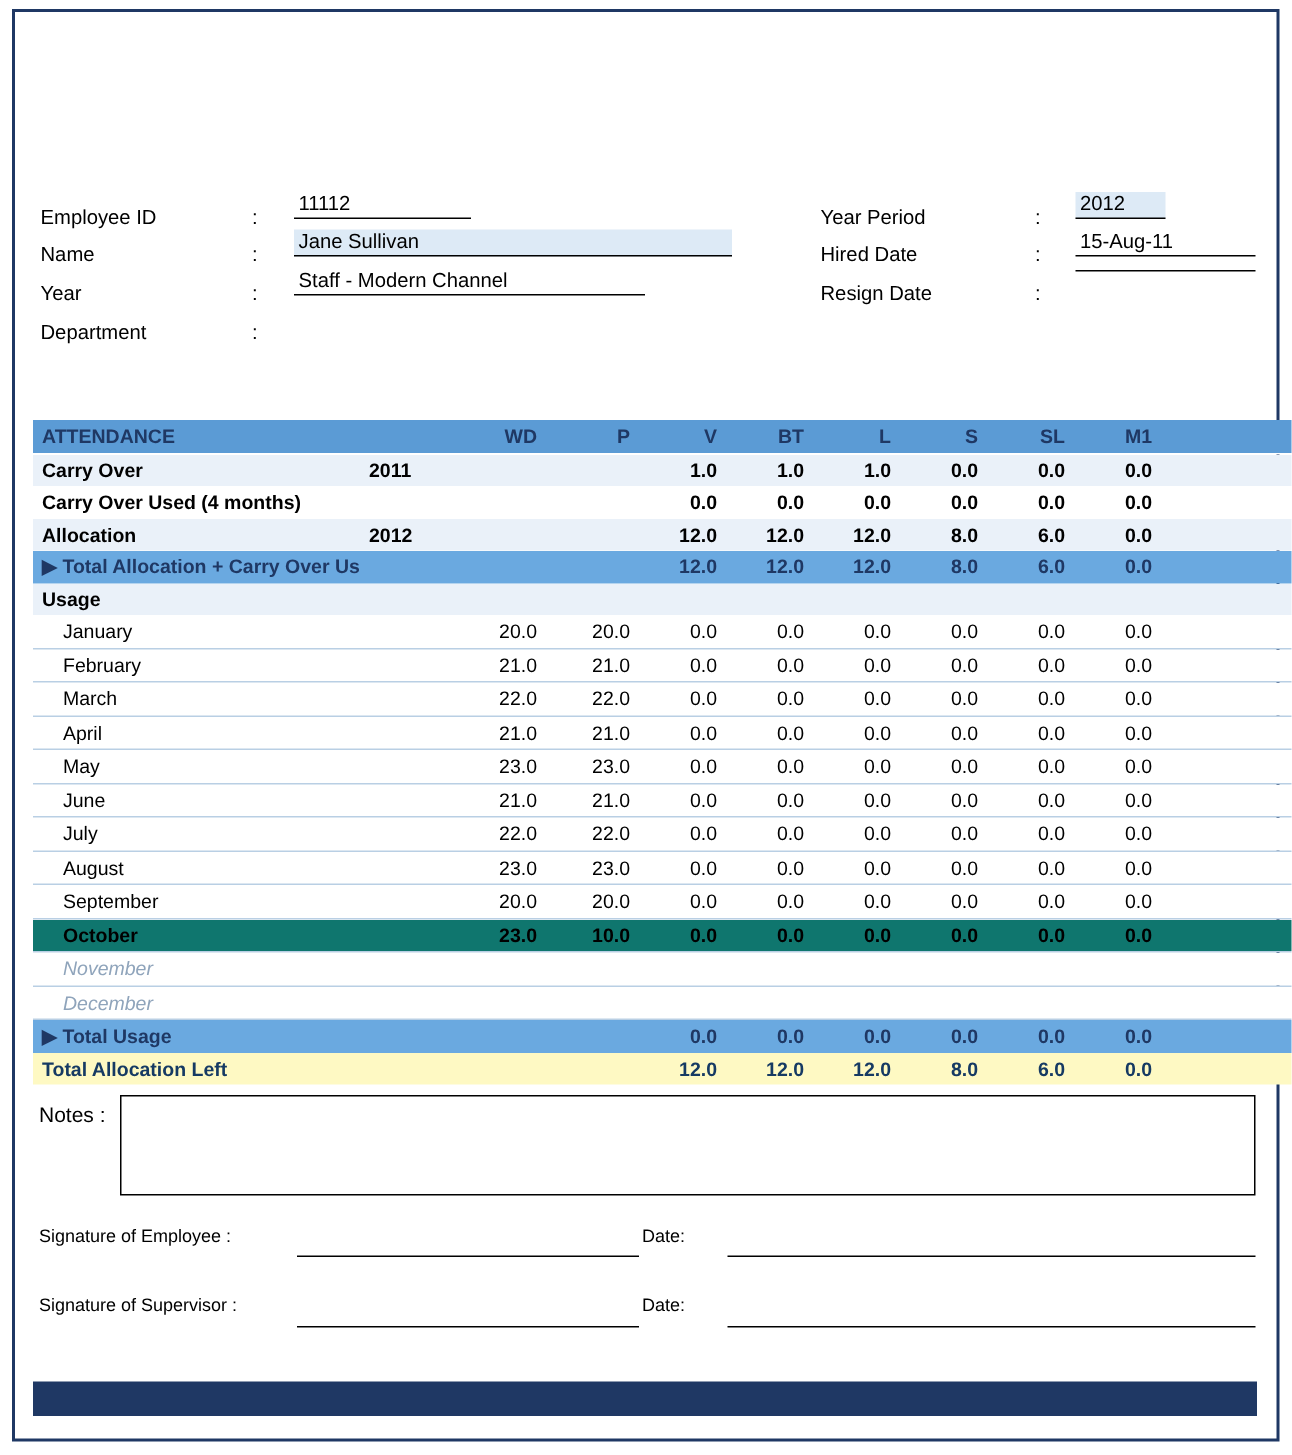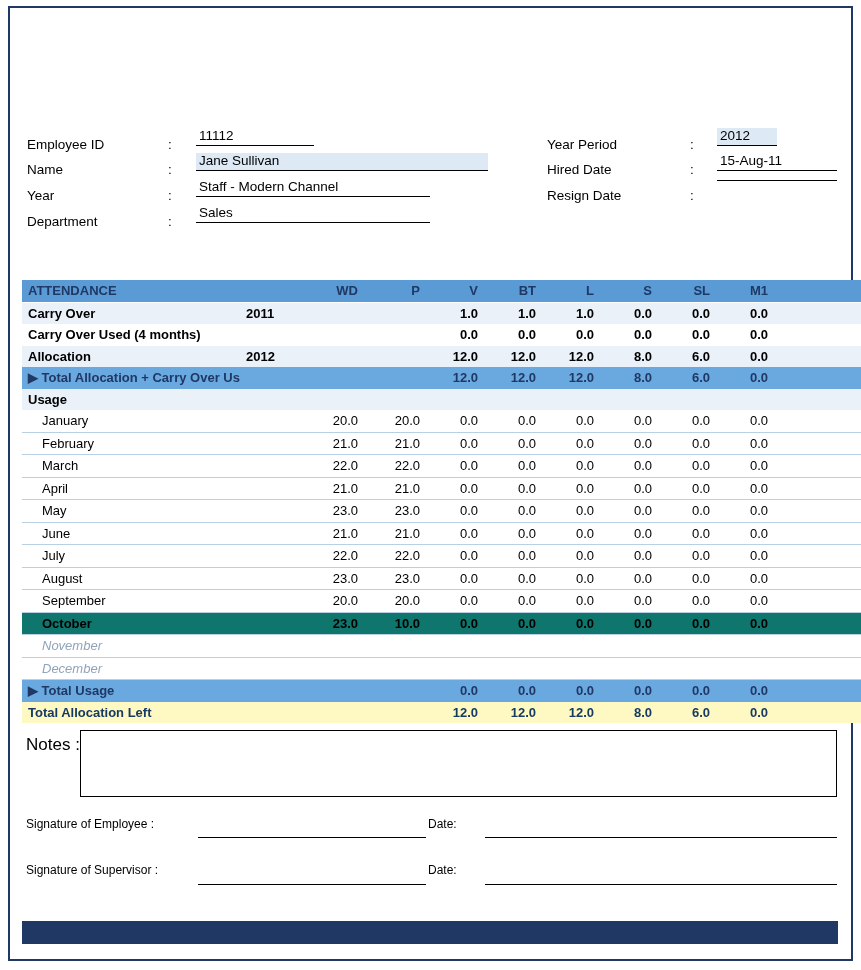--- a/index.html
+++ b/index.html
@@ -141,21 +141,21 @@
   tr.month td { border-bottom: 1px solid #b9cfe4; }
   tr.month.sel td { background: #0f766e; font-weight: bold; }
   td.indent { padding-left: 20px !important; }
   td.italic-grey { font-style: italic; color: #8fa4bb; padding-left: 20px !important; }
 
   
   .notes-label {
     position: absolute;
     left: 26px;
     top: 735px;
-    font-size: 17px;
+    font-size: 14px;
   }
   .notes-box {
     position: absolute;
     left: 80px;
     top: 730px;
     width: 757px;
     height: 67px;
     border: 1px solid #000000;
     box-sizing: border-box;
     background: #ffffff;
@@ -214,21 +214,20 @@
       <span class="field-colon">:</span>
     </div>
     <div class="field-value val-l" style="top:51px; width:234px;">Staff - Modern Channel</div>
 
     <div class="field-row lbl-l" style="top:77px;">
       <span class="field-label">Department</span>
     </div>
     <div class="field-row col-l" style="top:77px;">
       <span class="field-colon">:</span>
     </div>
-    <div class="field-value val-l" style="top:77px; width:234px;">Sales</div>
 
     <div class="field-row lbl-r" style="top:0px;">
       <span class="field-label">Year Period</span>
     </div>
     <div class="field-row col-r" style="top:0px;">
       <span class="field-colon">:</span>
     </div>
     <div class="field-value val-r filled" style="top:0px; width:60px;">2012</div>
 
     <div class="field-row lbl-r" style="top:25px;">

